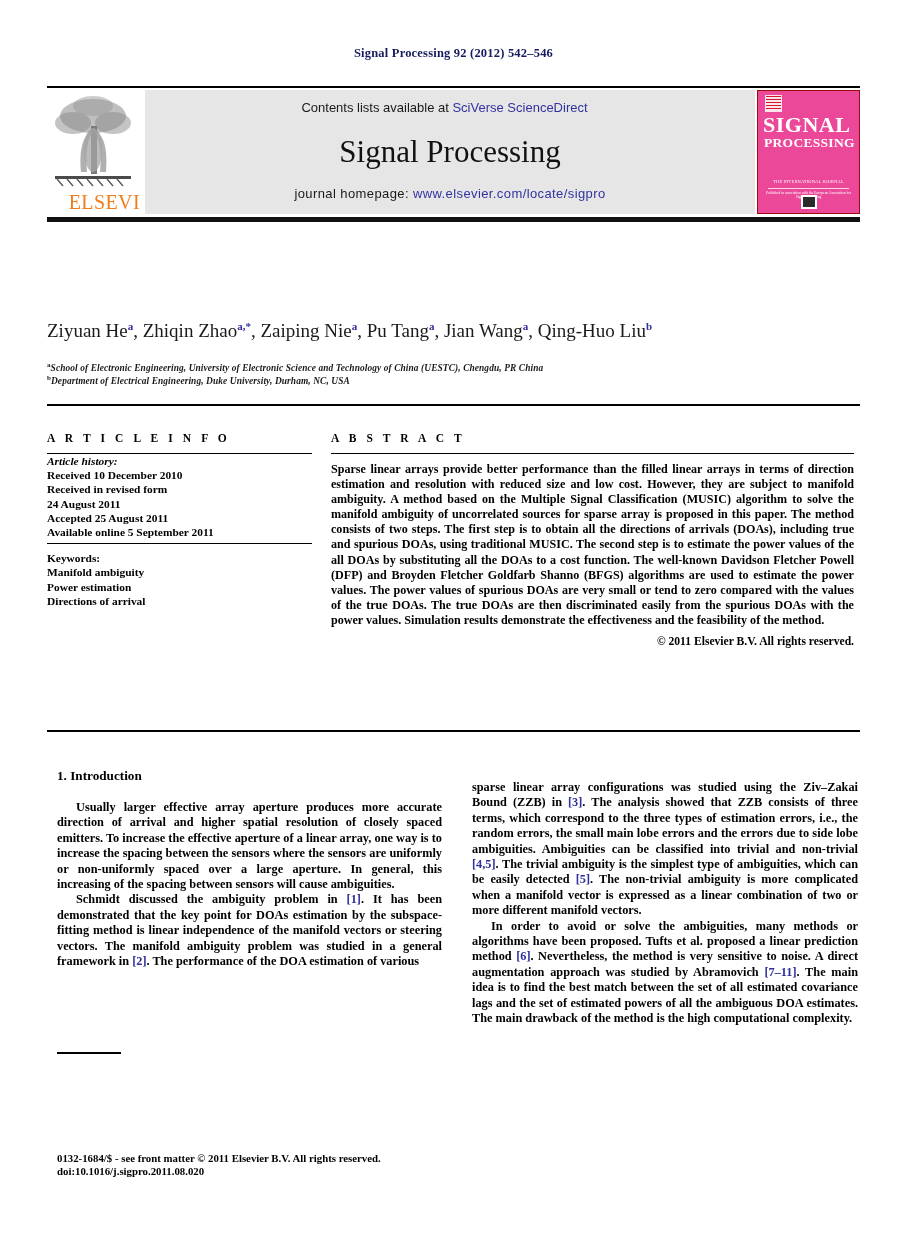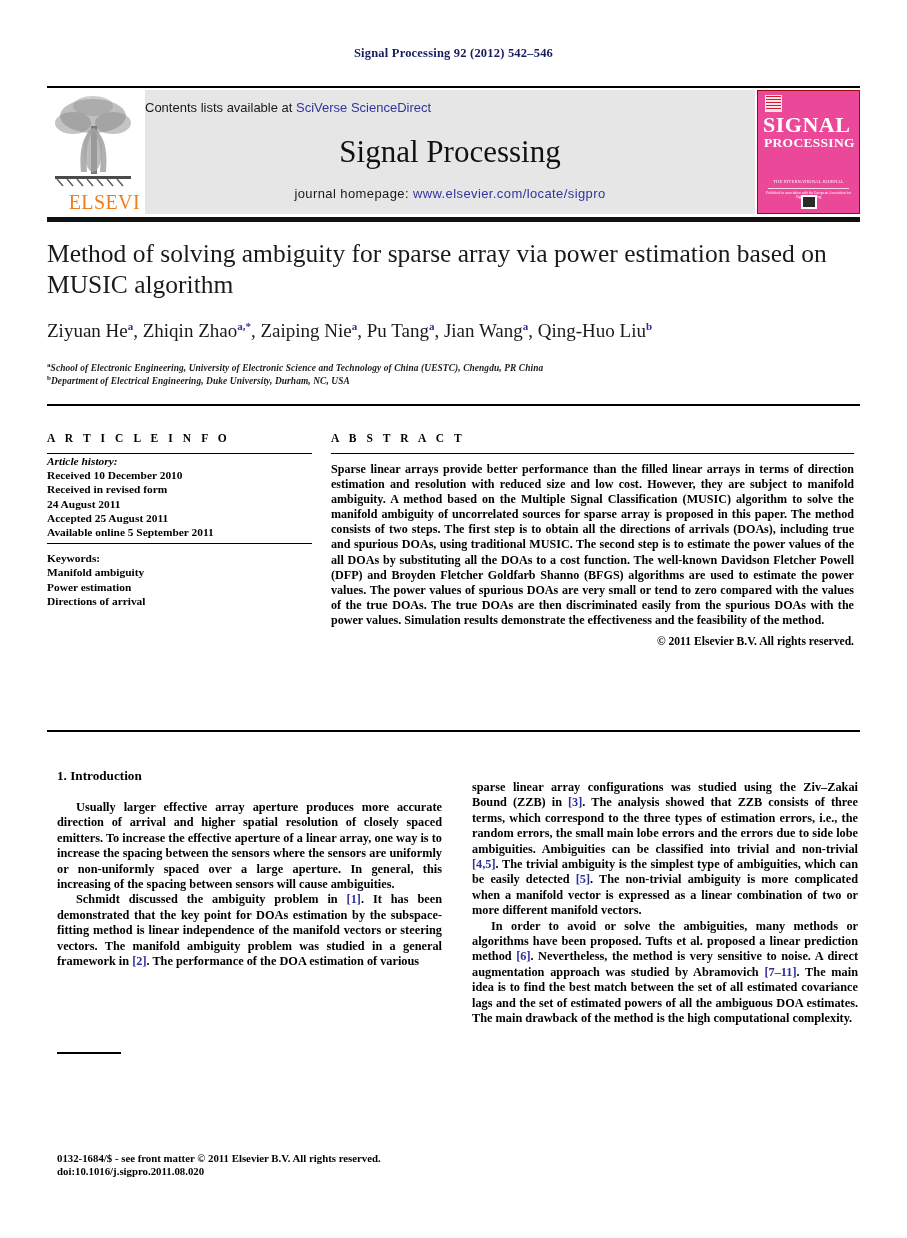--- a/index.html
+++ b/index.html
@@ -89,21 +89,21 @@
     left: 98px;
     top: 2px;
     width: 610px;
     height: 124px;
     background: #e6e6e6;
   }
   .contents-line {
     position: absolute;
     top: 10px;
     left: 0; right: 11px;
-    text-align: left;
+    text-align: center;
     font-family: "Liberation Sans", sans-serif;
     font-size: 13px;
     color: #1a1a1a;
   }
   .contents-line .sd-link {
     color: #3232a0;
   }
   .journal-name {
     position: absolute;
     top: 44px;
@@ -460,21 +460,20 @@
       <div class="cover-title2">PROCESSING</div>
       <div class="cover-sub">THE INTERNATIONAL JOURNAL</div>
       <div class="cover-rule"></div>
       <div class="cover-sub2">Published in association with the European Association for Signal Processing</div>
       <div class="cover-badge"></div>
     </div>
 
   </div>
   <div class="banner-rule-bottom"></div>
 
-  <div class="title">Method of solving ambiguity for sparse array via power estimation based on MUSIC algorithm</div>
 
   <div class="authors"><span>Ziyuan He</span><sup>a</sup>, <span>Zhiqin Zhao</span><sup>a,*</sup>, <span>Zaiping Nie</span><sup>a</sup>, <span>Pu Tang</span><sup>a</sup>, <span>Jian Wang</span><sup>a</sup>, <span>Qing-Huo Liu</span><sup>b</sup></div>
 
   <div class="affil affil-a"><sup>a</sup><span>School of Electronic Engineering, University of Electronic Science and Technology of China (UESTC), Chengdu, PR China</span></div>
   <div class="affil affil-b"><sup>b</sup><span>Department of Electrical Engineering, Duke University, Durham, NC, USA</span></div>
 
   <div class="rule-above-info"></div>
 
   <div class="info-col">
     <div class="sect-head">A R T I C L E  I N F O</div>

